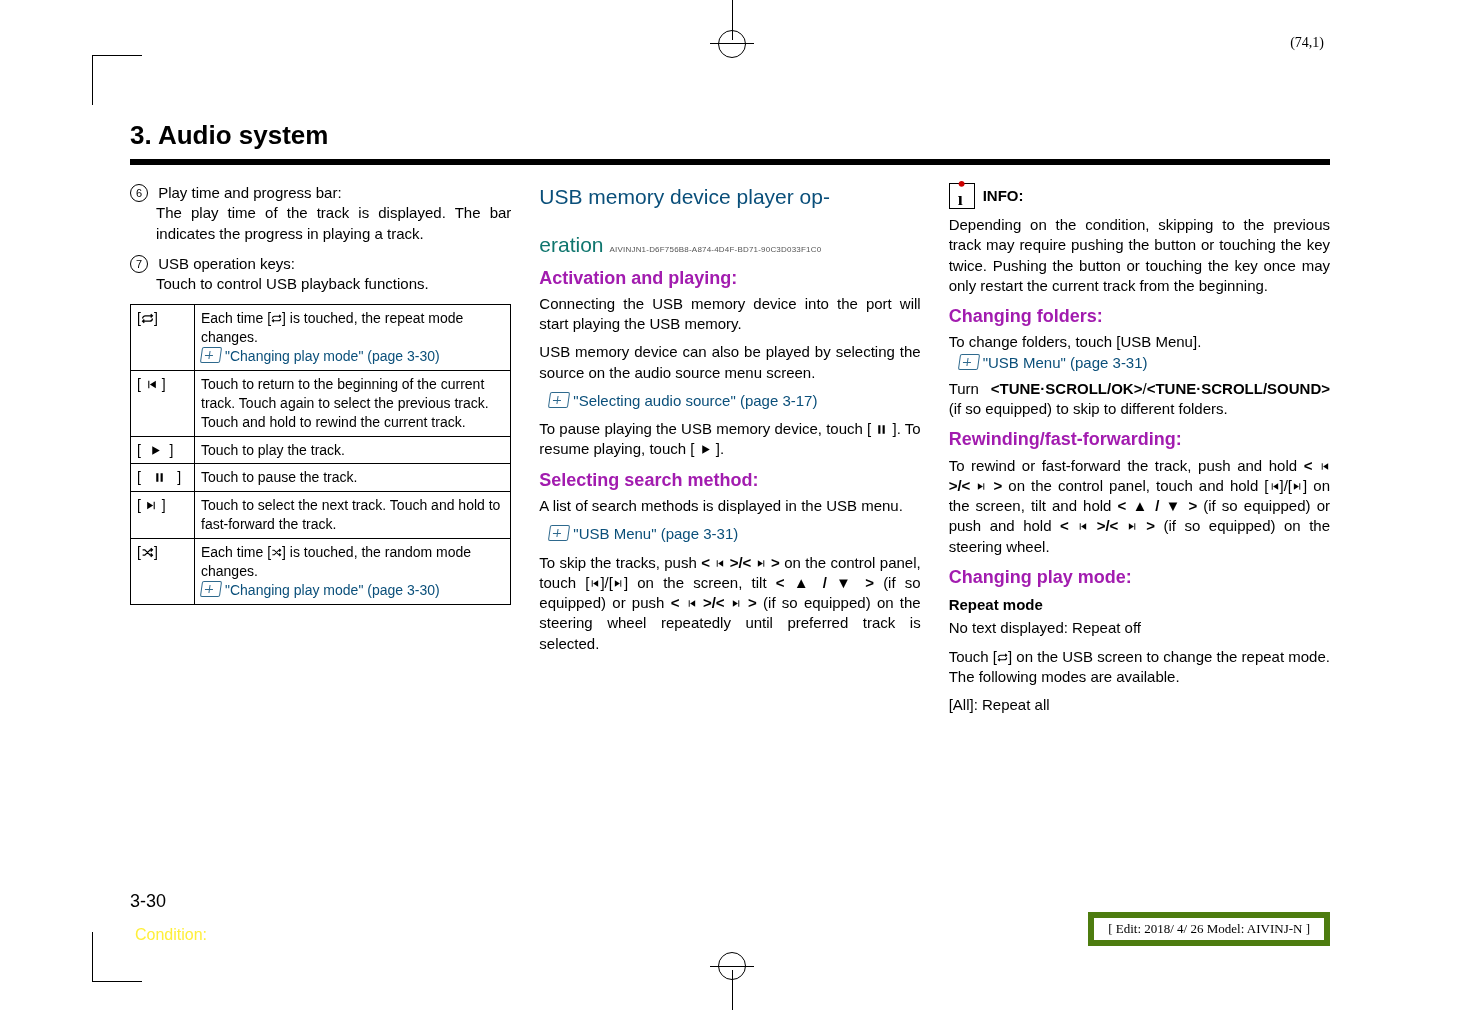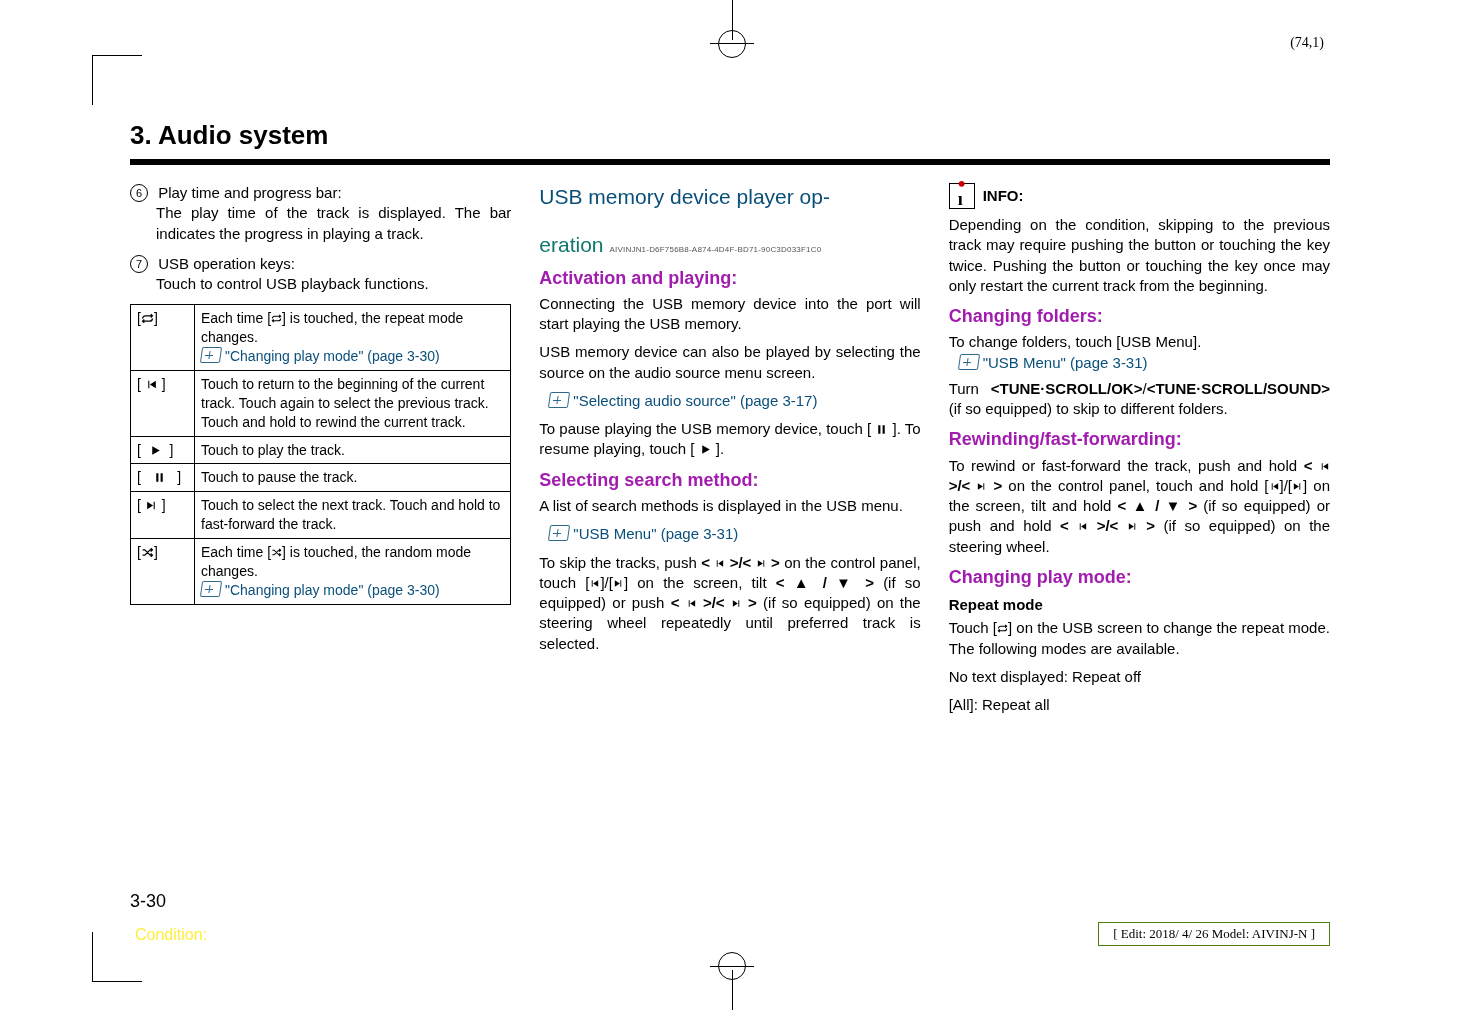--- a/index.html
+++ b/index.html
@@ -110,21 +110,21 @@
     position: absolute;
     left: 45px;
     bottom: -4px;
     color: #ffef3a;
     font-size: 16px;
   }
   .edit-box {
     position: absolute;
     right: 40px;
     bottom: -6px;
-    border: 1px solid #4d7c0f;
+    border: 6px solid #4d7c0f;
     padding: 3px 14px;
     font-size: 13px;
     font-family: "Times New Roman", serif;
   }
   
   .reg-top, .reg-bot {
     position: absolute;
     left: 50%; transform: translateX(-50%);
     width: 90px; height: 50px;
   }
@@ -309,26 +309,26 @@
             <path d="M16 5h2v14h-2zM4 5v14l11-7z"></path>
           </svg><span>] on the screen, tilt and hold </span><b>&lt; ▲ / ▼ &gt;</b><span> (if so equipped) or push and hold </span><b>&lt; <svg class="g2" viewBox="0 0 24 24">
               <path d="M6 5h2v14H6zM20 5v14L9 12z"></path>
             </svg> &gt;/&lt; <svg class="g2" viewBox="0 0 24 24">
               <path d="M16 5h2v14h-2zM4 5v14l11-7z"></path>
             </svg> &gt;</b><span> (if so equipped) on the steering wheel.</span>
       </div>
 
       <div class="red-h">Changing play mode:</div>
       <div class="fine-h">Repeat mode</div>
+      <div class="para">No text displayed: Repeat off</div>
       <div class="para">
         <span>Touch [</span><svg class="g2" viewBox="0 0 24 24">
             <path fill="none" stroke="#000" stroke-width="2.4" d="M18 4l3 3-3 3M6 20l-3-3 3-3M21 7H8a5 5 0 00-5 5M3 17h13a5 5 0 005-5"></path>
           </svg><span>] on the USB screen to change the repeat mode. The following modes are available.</span>
       </div>
-      <div class="para">No text displayed: Repeat off</div>
       <div class="para">[All]: Repeat all</div>
     </div>
 
   </div>
 
   <div class="page-num">3-30</div>
   <div class="cond">Condition:</div>
   <div class="edit-box">[ Edit: 2018/ 4/ 26    Model: AIVINJ-N ]</div>
 </div>
 

